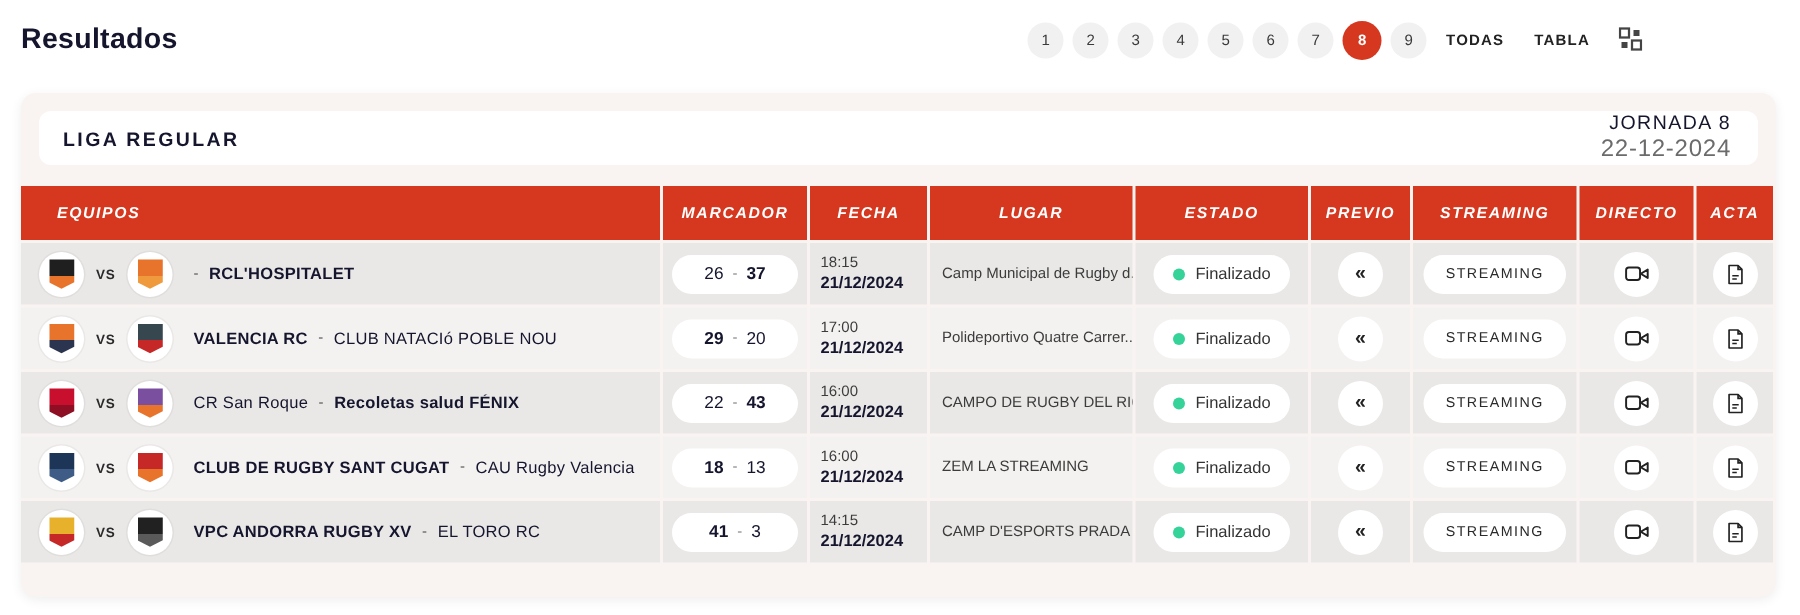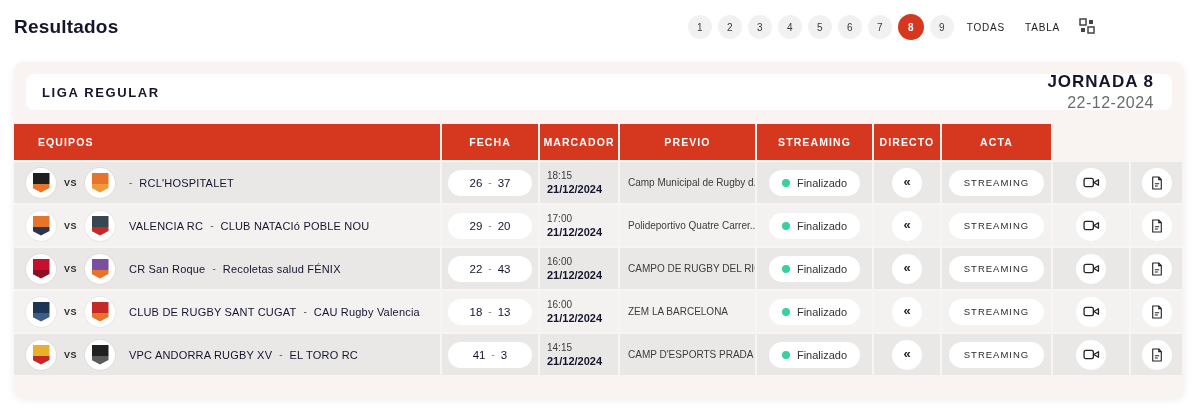--- a/index.html
+++ b/index.html
@@ -9,66 +9,66 @@
   
   .topbar { position:absolute; top:0; left:0; width:1121px; height:54px; }
   .page-title { position:absolute; left:14px; top:16px; font-size:19px; font-weight:600;
     color:#15152e; letter-spacing:.2px; }
   .pagination { position:absolute; right:24px; top:14px; display:flex; align-items:center; gap:6px; }
   .page-btn { width:24px; height:24px; border-radius:50%; background:#f1f1f1; border:none;
     color:#3a3a3a; font-size:10px; font-family:inherit; display:flex; align-items:center;
     justify-content:center; cursor:pointer; }
   .page-btn.active { background:var(--accent); color:#ffffff; width:26px; height:26px; font-weight:700; }
   .text-btn { border:none; background:transparent; font-family:inherit; font-size:10px;
-    font-weight:400; letter-spacing:.8px; color:#222; padding:0 7px; cursor:pointer; }
+    font-weight:700; letter-spacing:.8px; color:#222; padding:0 7px; cursor:pointer; }
   .gridview-btn { border:none; background:transparent; cursor:pointer; padding:2px; margin-left:4px;
     display:flex; align-items:center; }
 
   
   .card { position:absolute; left:14px; top:62px; width:1170px; height:336px;
     background:#f9f4f2; border-radius:10px; box-shadow:0 2px 8px rgba(0,0,0,.07); overflow:hidden; }
   .league-box { margin:12px 12px 14px 12px; height:36px; background:#ffffff; border-radius:8px;
     display:flex; align-items:center; justify-content:space-between; padding:0 18px 0 16px; }
   .competition { font-size:13px; font-weight:700; letter-spacing:1.6px; color:#15152e; }
   .round-block { text-align:right; line-height:1.25; }
-  .round-title { font-size:17px; font-weight:700; letter-spacing:1px; color:#15152e; }
+  .round-title { font-size:13px; font-weight:400; letter-spacing:1px; color:#15152e; }
   .round-date { font-size:16px; color:#6b6b6b; letter-spacing:.5px; }
 
   
   .tgrid { display:grid; grid-template-columns:426px 96px 78px 135px 115px 66px 109px 76px 51px;
     column-gap:2px; }
-  .thead { height:36px; }
+  .thead { height:36px;font-style:italic; }
   .th { background:var(--accent); color:#fff; font-size:10.5px; font-weight:700;
     letter-spacing:1.1px; display:flex; align-items:center; justify-content:center; }
   .th:first-child { justify-content:flex-start; padding-left:24px; }
 
   .match-row { height:41px; margin-top:2px; }
   .cell { display:flex; align-items:center; justify-content:center; background:var(--rowbg); }
   .row-odd { --rowbg:#e9e8e7; }
   .row-even { --rowbg:#f4f2f1; }
 
   
   .cell-teams { justify-content:flex-start; padding-left:12px; }
   .logo { width:30px; height:30px; border-radius:50%; background:#ffffff; display:flex;
     align-items:center; justify-content:center; flex:0 0 auto; box-shadow:0 0 0 1px rgba(0,0,0,.04); }
   .logo-shape { width:17px; height:20px;
     clip-path:polygon(50% 100%, 100% 78%, 100% 0, 0 0, 0 78%); }
   .vs-label { font-size:9px; font-weight:700; color:#2a2a2a; margin:0 8px; letter-spacing:.5px; }
   .names { display:flex; align-items:center; gap:7px; margin-left:14px; font-size:11px;
     color:#15152e; white-space:nowrap; overflow:hidden; }
   .tname { font-weight:400; letter-spacing:.2px; }
-  .tname.winner { font-weight:400; }
+  .tname.winner { font-weight:700; }
   .name-sep { color:#555; font-size:10px; }
 
   
   .pill { background:#ffffff; border-radius:15px; height:26px; display:flex; align-items:center;
     justify-content:center; border:none; font-family:inherit; }
   .score-pill { width:84px; gap:6px; font-size:11.5px; color:#15152e; }
   .score { font-weight:400; }
-  .score.winner { font-weight:400; }
+  .score.winner { font-weight:700; }
   .score-sep { color:#888; font-size:10px; }
 
   .cell-fecha { flex-direction:column; align-items:flex-start; justify-content:center; padding-left:7px; }
   .match-time { font-size:10px; color:#3c3c3c; line-height:1.3; }
   .match-date { font-size:11px; font-weight:700; color:#15152e; line-height:1.3; }
 
   .cell-lugar { justify-content:flex-start; padding-left:8px; font-size:10px; color:#3c3c3c;
     white-space:nowrap; overflow:hidden; }
 
   .status-pill { padding:0 13px; gap:7px; font-size:11px; color:#333; }
@@ -118,22 +118,24 @@
   <div class="league-box">
     <div class="competition">LIGA REGULAR</div>
     <div class="round-block">
       <div class="round-title">JORNADA 8</div>
       <div class="round-date">22-12-2024</div>
     </div>
   </div>
 
   <div class="tgrid thead" id="table-head">
       <div class="th">EQUIPOS</div>
+      <div class="th">MARCADOR</div>
       <div class="th">FECHA</div>
-      <div class="th">MARCADOR</div>
+      <div class="th">LUGAR</div>
+      <div class="th">ESTADO</div>
       <div class="th">PREVIO</div>
       <div class="th">STREAMING</div>
       <div class="th">DIRECTO</div>
       <div class="th">ACTA</div>
     </div>
   <div id="table-body">
       <div class="tgrid match-row row-odd">
     <div class="cell cell-teams">
       <span class="logo">
             <span class="logo-shape js-home-logo" style="background: linear-gradient(rgb(31, 31, 31) 55%, rgb(232, 116, 44) 55%);"></span>
@@ -343,21 +345,21 @@
       <span class="pill score-pill">
         <span class="score js-home-score winner">18</span>
         <span class="score-sep js-score-sep">-</span>
         <span class="score js-away-score">13</span>
       </span>
     </div>
     <div class="cell cell-fecha">
       <span class="match-time js-time">16:00</span>
       <span class="match-date js-date">21/12/2024</span>
     </div>
-    <div class="cell cell-lugar js-venue">ZEM LA BARCELONA</div>
+    <div class="cell cell-lugar js-venue">ZEM LA STREAMING</div>
     <div class="cell">
       <span class="pill status-pill">
         <span class="status-dot"></span>
         <span class="js-status">Finalizado</span>
       </span>
     </div>
     <div class="cell">
       <button class="circle-btn">
         <span class="rewind-glyph">«</span>
       </button>

